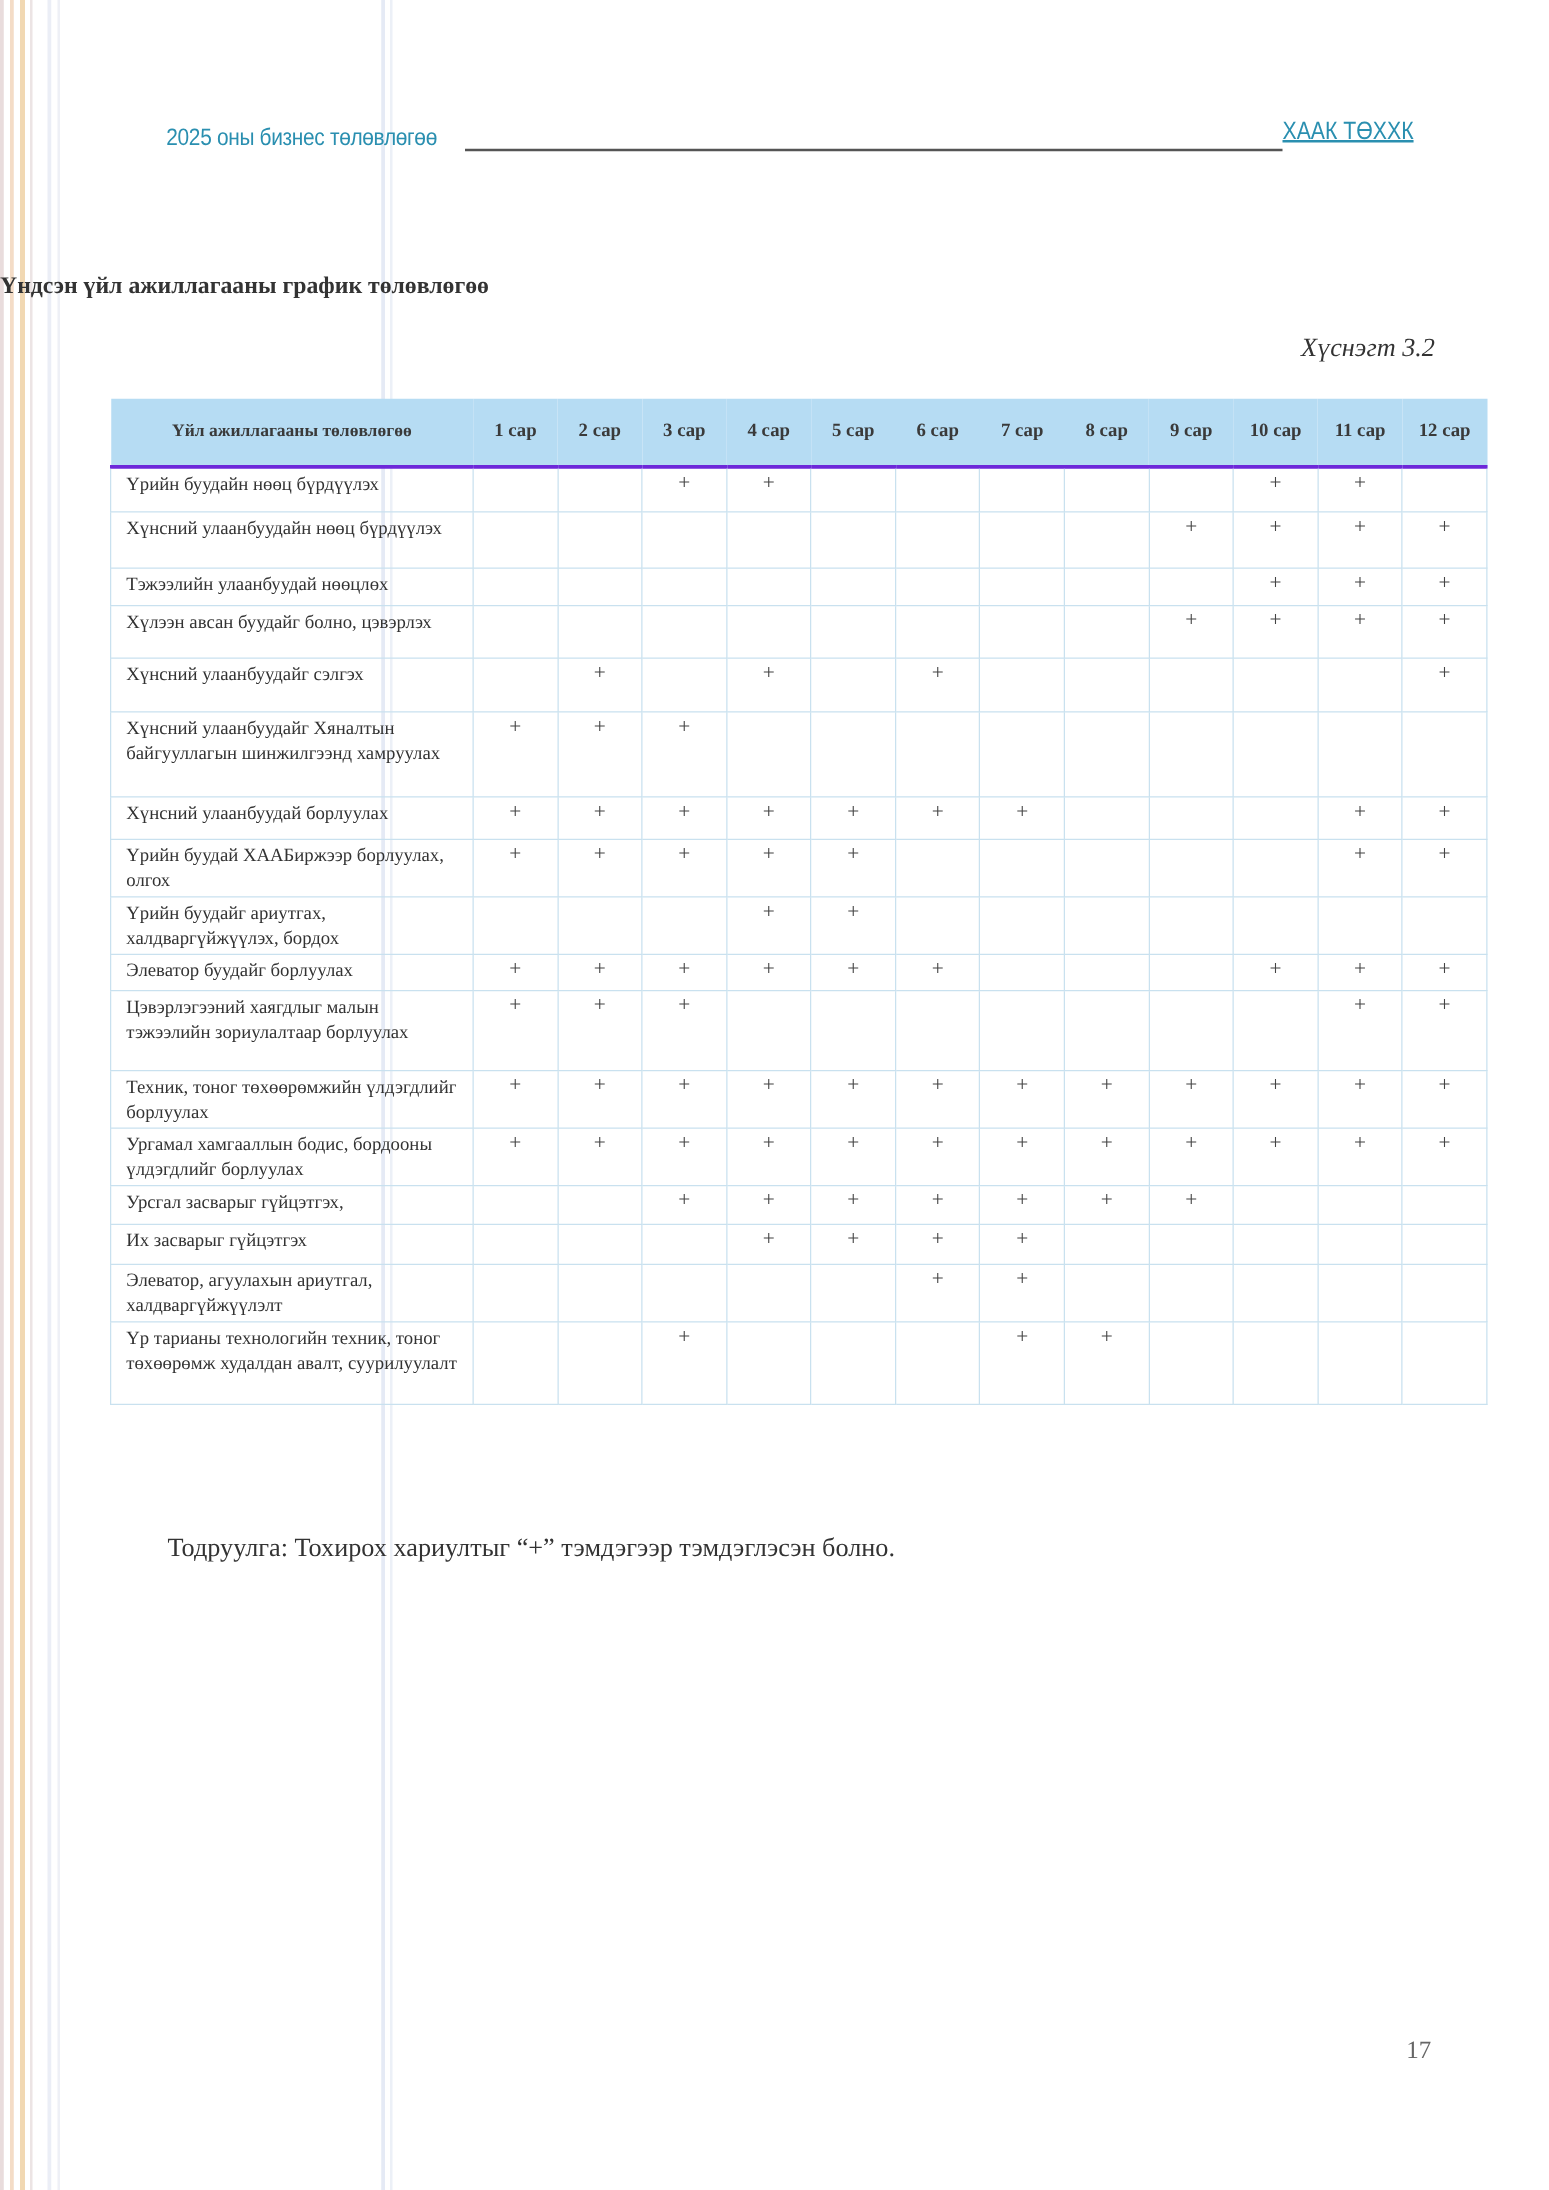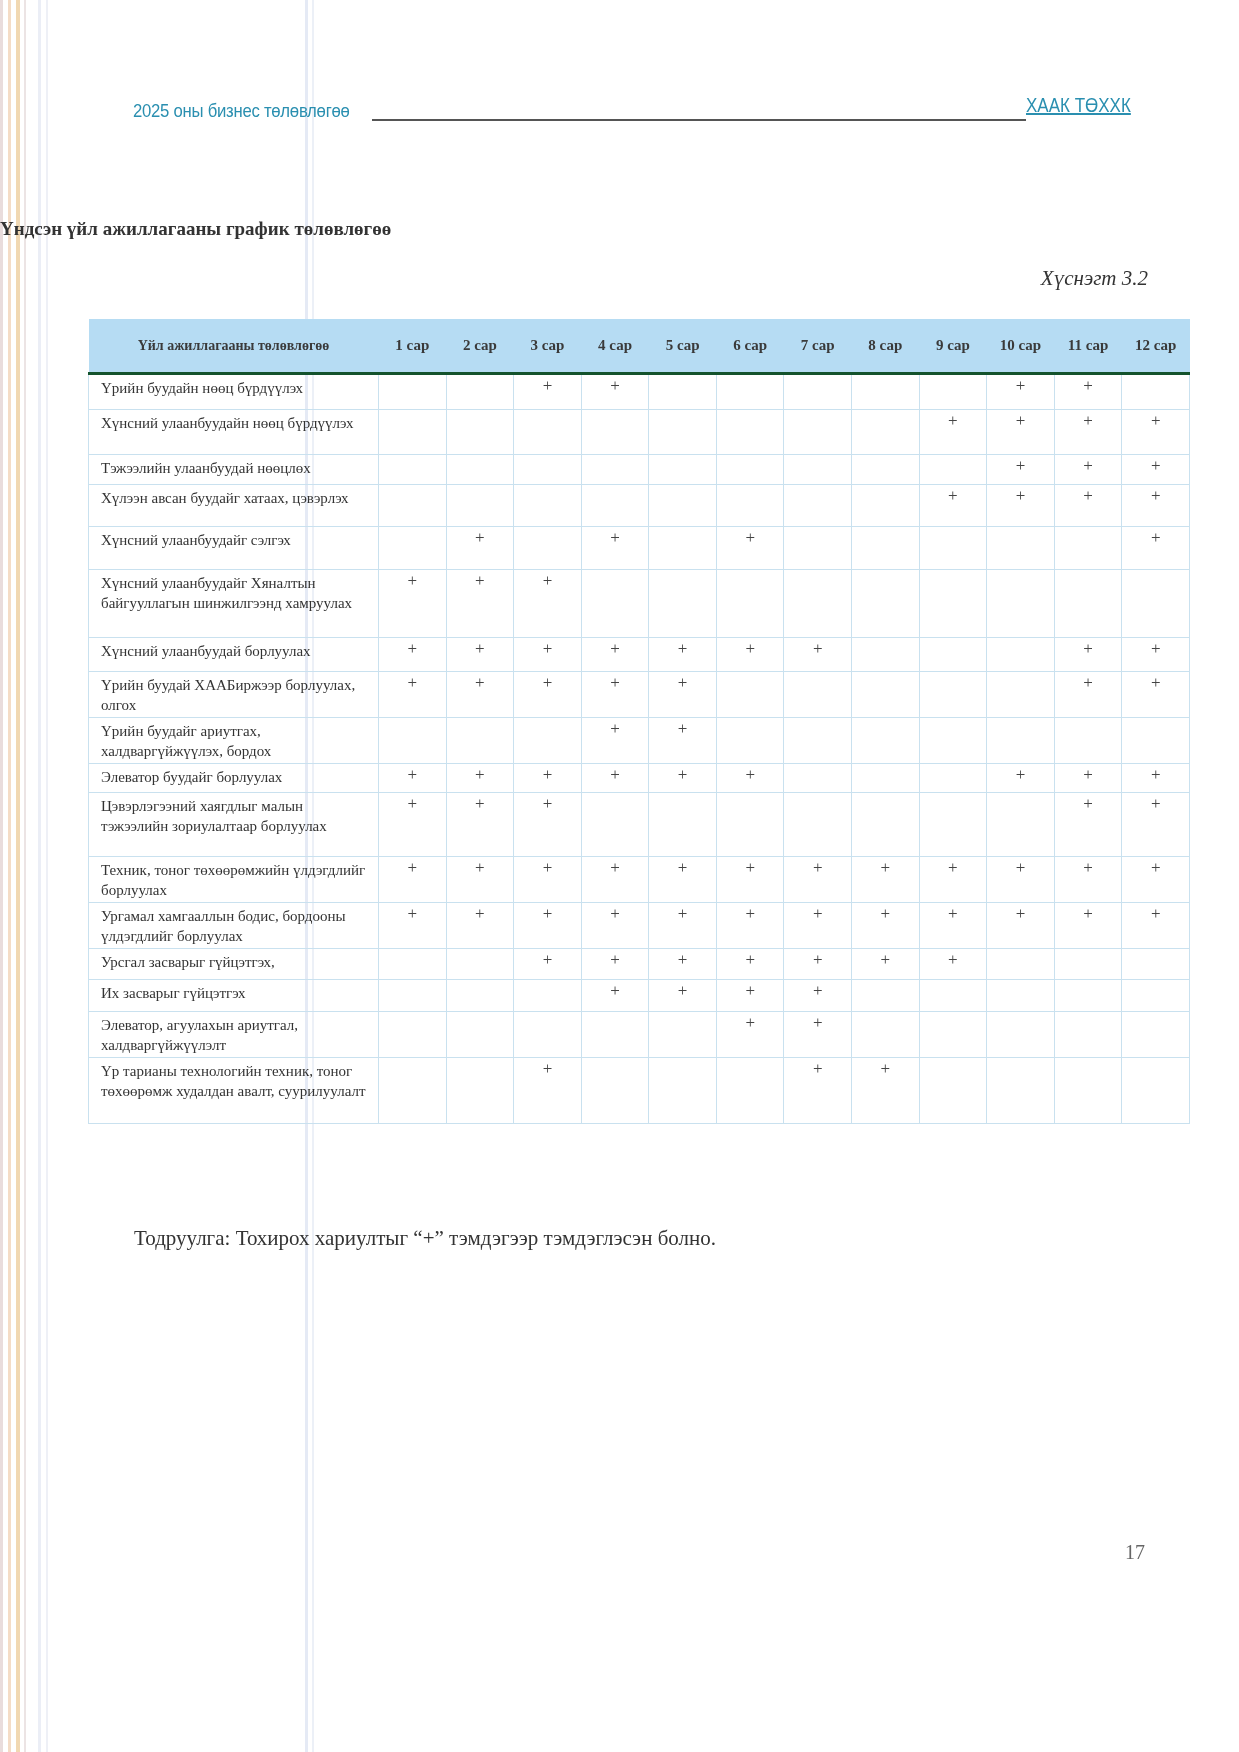--- a/index.html
+++ b/index.html
@@ -46,37 +46,37 @@
   }
 
   table.plan {
     position: absolute; left: 88px; top: 319px;
     width: 1102px; border-collapse: collapse; table-layout: fixed;
     font-size: 15px;
   }
   table.plan th {
     background: #b6dcf3; color: #3a3a3a; font-weight: bold;
     font-size: 15px; height: 53px; line-height: 19px;
-    border-bottom: 3px solid #14532d; padding: 0 2px;
+    border-bottom: 3px solid #6d28d9; padding: 0 2px;
     text-align: center; vertical-align: middle;
   }
   table.plan th.activity-head { width: 286px; font-size: 14px; }
   table.plan td {
     border: 1px solid #c9e1ef; padding: 3px 4px 2px 4px;
     vertical-align: top; line-height: 20px;
   }
   table.plan td.act { color: #333; font-size: 15px; padding-left: 12px; }
   table.plan td.mark { text-align: center; font-size: 17px; color: #444; padding-top: 1px; }
 
   .note {
     position: absolute; left: 134px; top: 1226px;
     font-size: 21px; color: #333;
   }
   .page-number {
-    position: absolute; left: 1125px; top: 1541px;
+    position: absolute; left: 1125px; top: 1629px;
     font-size: 20px; color: #666;
   }
 </style>
 </head>
 <body>
 
 <div class="scan-edge se1"></div>
 <div class="scan-edge se2"></div>
 <div class="scan-edge se3"></div>
 <div class="scan-edge se4"></div>
@@ -150,21 +150,21 @@
         <td class="mark"></td>
         <td class="mark"></td>
         <td class="mark"></td>
         <td class="mark"></td>
         <td class="mark"></td>
         <td class="mark"><span>+</span></td>
         <td class="mark"><span>+</span></td>
         <td class="mark"><span>+</span></td>
       </tr>
       <tr style="height: 42px;">
-        <td class="act">Хүлээн авсан буудайг хатаах, цэвэрлэх</td>
+        <td class="act">Хүлээн авсан буудайг болно, цэвэрлэх</td>
         <td class="mark"></td>
         <td class="mark"></td>
         <td class="mark"></td>
         <td class="mark"></td>
         <td class="mark"></td>
         <td class="mark"></td>
         <td class="mark"></td>
         <td class="mark"></td>
         <td class="mark"><span>+</span></td>
         <td class="mark"><span>+</span></td>

